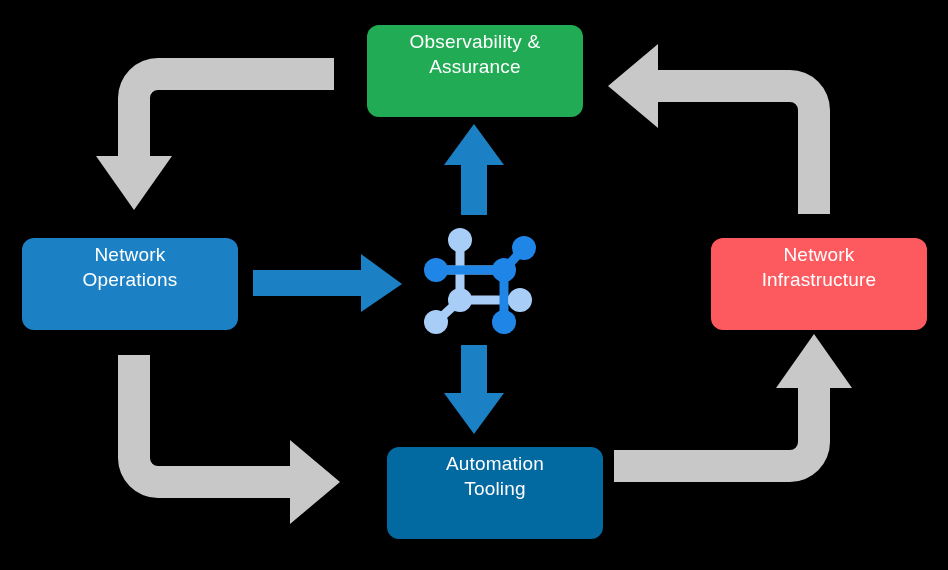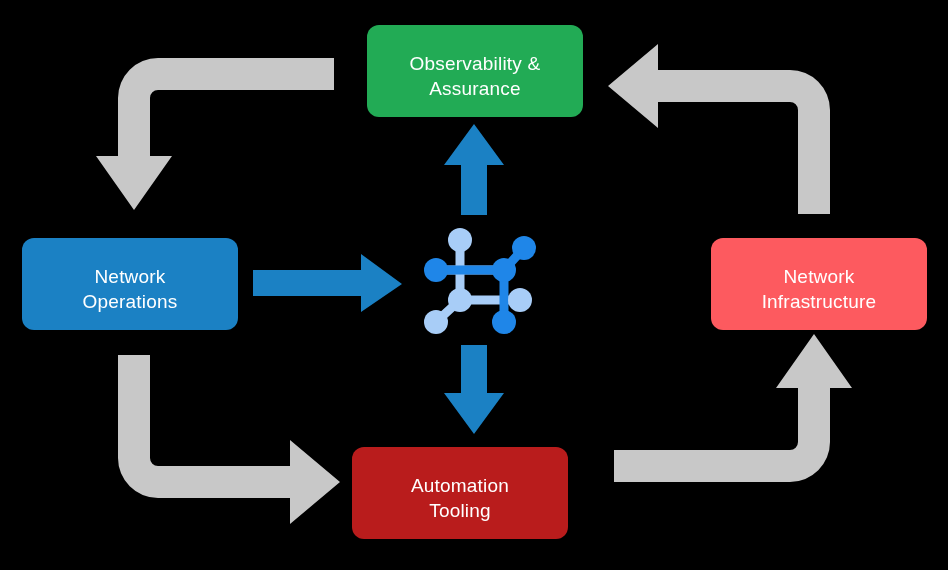--- a/index.html
+++ b/index.html
@@ -16,48 +16,48 @@
   #stage {
     position: relative;
     width: 948px;
     height: 570px;
     background: #000000;
   }
   .node-box {
     position: absolute;
     border-radius: 12px;
     display: flex;
-    align-items: flex-end;
+    align-items: flex-start;
     justify-content: center;
     text-align: center;
     color: #ffffff;
     font-size: 19px;
     line-height: 1.32;
     font-weight: 400;
     letter-spacing: 0.2px;
     font-family: "Liberation Sans", sans-serif;
     white-space: pre-line;
     box-sizing: border-box;
-    padding: 16px 10px;
+    padding: 4px 10px;
   }
   #box-observability {
     left: 367px; top: 25px; width: 216px; height: 92px;
     background: #22ab55;
   }
   #box-netops {
     left: 22px; top: 238px; width: 216px; height: 92px;
     background: #1b81c4;
   }
   #box-netinfra {
     left: 711px; top: 238px; width: 216px; height: 92px;
     background: #fd5a5f;
   }
   #box-automation {
-    left: 352px; top: 447px; width: 216px; height: 92px;
-    background: #b91c1c;
+    left: 387px; top: 447px; width: 216px; height: 92px;
+    background: #0369a1;
   }
   svg.layer {
     position: absolute;
     left: 0; top: 0;
     width: 948px;
     height: 570px;
     pointer-events: none;
   }
   .icon-wrap {
     position: absolute;

